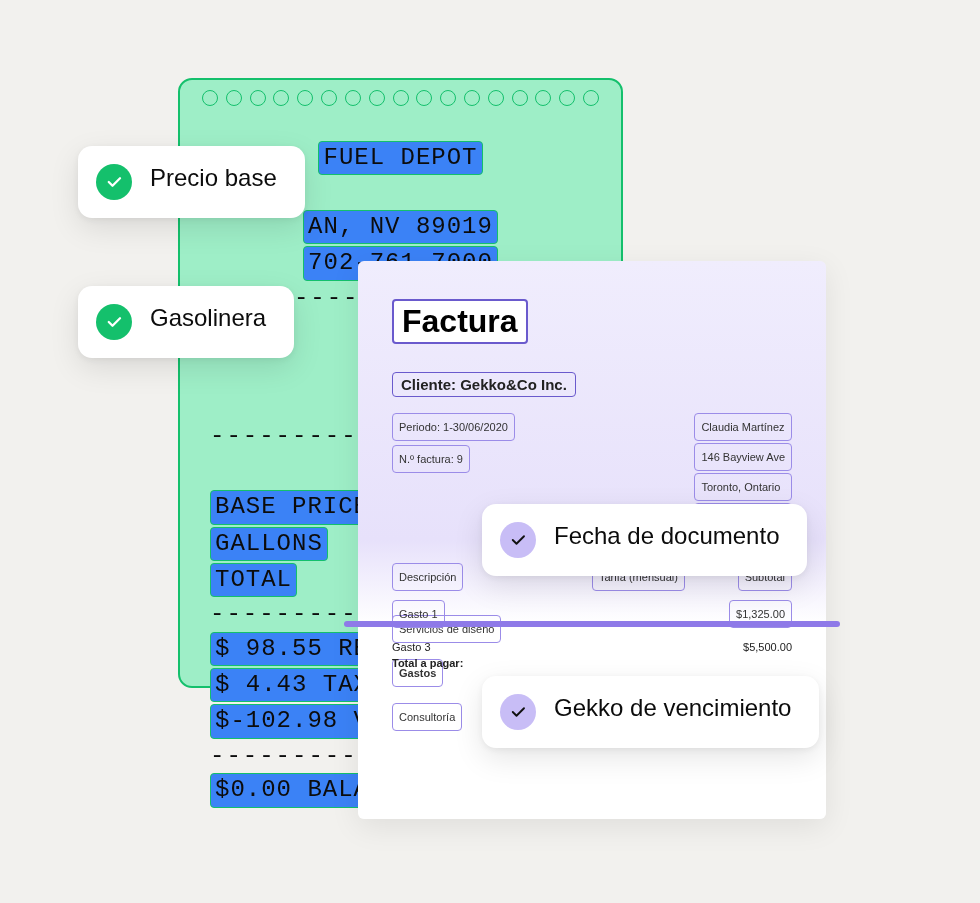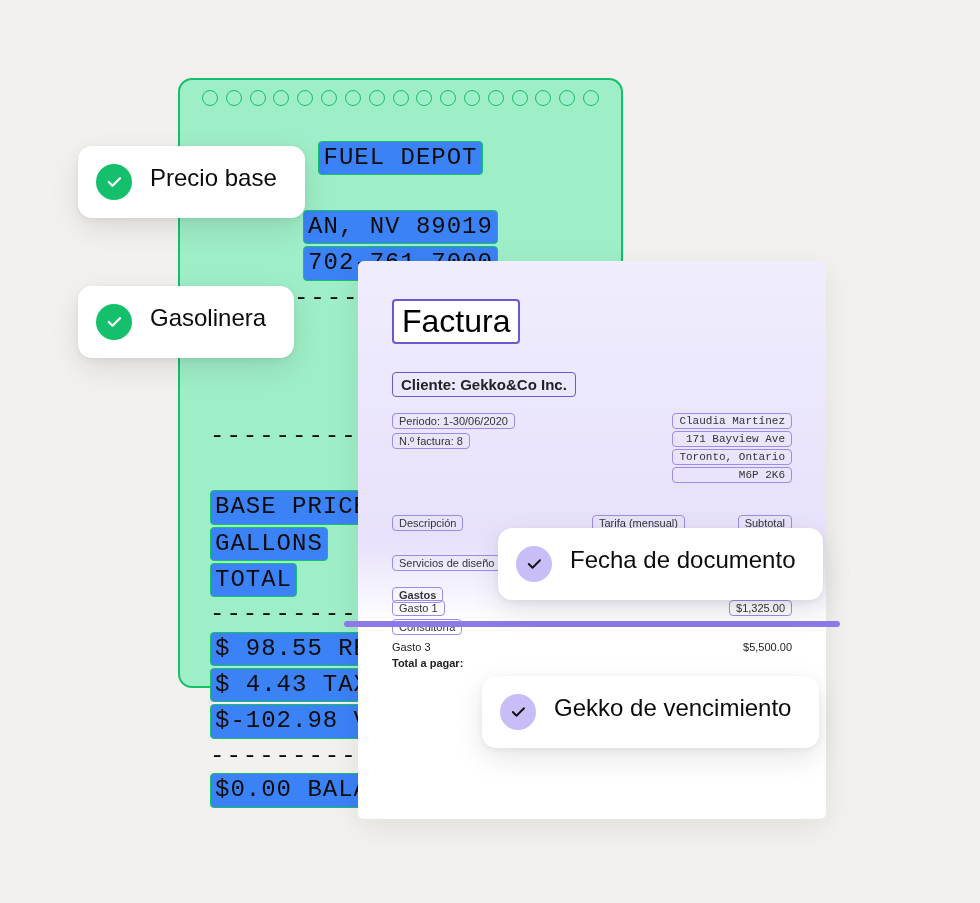--- a/index.html
+++ b/index.html
@@ -61,51 +61,51 @@
   background: linear-gradient(180deg, #f0edfd 0%, #e7e1fb 50%, #ffffff 65%, #ffffff 100%);
   border-radius: 6px;
   box-shadow: 0 8px 30px rgba(0,0,0,0.08);
   padding: 38px 34px;
   color: #222;
   font-size: 12px;
 }
 .invoice .title {
   display: inline-block;
   font-size: 32px;
-  font-weight: 400;
+  font-weight: 700;
   border: 2px solid #6a5acd;
   border-radius: 4px;
   padding: 2px 8px;
   color: #000;
   background: #fff;
 }
 .invoice .client {
   margin-top: 28px;
   display: inline-block;
   font-size: 15px;
   font-weight: 600;
   border: 1.5px solid #6a5acd;
   border-radius: 4px;
   padding: 3px 8px;
 }
 .i-box {
   display: inline-block;
   border: 1px solid #9b8ce8;
   border-radius: 4px;
-  padding: 1px 6px;
+  padding: 7px 6px;
   font-size: 11px;
   color: #333;
   margin: 2px 0;
 }
 .invoice .meta {
   margin-top: 14px;
   display: flex;
   justify-content: space-between;
 }
-.invoice .meta .right { text-align: right; font-family: Liberation Mono, monospace; }
+.invoice .meta .right { text-align: left; }
 .invoice .meta .right .i-box { display: block; margin-left: auto; }
 .invoice .cols {
   margin-top: 28px;
   display: flex;
   font-size: 11px;
 }
 .invoice .cols .c1 { width: 50%; }
 .invoice .cols .c2 { width: 26%; }
 .invoice .cols .c3 { width: 24%; text-align: right; }
 .invoice .line-label {
@@ -153,21 +153,21 @@
   flex-shrink: 0;
 }
 .chip .badge.green { background: #14c06c; }
 .chip .badge.purple { background: #c8bdf6; }
 .chip .label { font-size: 24px; font-weight: 500; color: #0c0c0c; white-space: nowrap; }
 .chip svg { display: block; }
 
 
 .chip.pb { left: 78px; top: 146px; }
 .chip.gs { left: 78px; top: 286px; }
-.chip.fd { left: 482px; top: 528px; margin-left: 16px; }
+.chip.fd { left: 482px; top: 504px; }
 .chip.fv { left: 482px; top: 676px; }
 </style>
 </head>
 <body>
 
 <div class="receipt mono">
   <div class="scallop">
     <span></span>
       <span></span>
       <span></span>
@@ -207,25 +207,25 @@
   <div class="dashes">---------------------</div>
   <div><span class="r-box">$0.00  BALANC</span></div>
 </div>
 
 <div class="invoice">
   <div class="title">Factura</div>
   <div><div class="client">Cliente: Gekko&amp;Co Inc.</div></div>
   <div class="meta">
     <div class="left">
       <div><span class="i-box">Periodo: 1-30/06/2020</span></div>
-      <div><span class="i-box">N.º factura: 8</span></div>
+      <div><span class="i-box">N.º factura: 9</span></div>
     </div>
     <div class="right">
       <span class="i-box">Claudia Martínez</span>
-      <span class="i-box">171 Bayview Ave</span>
+      <span class="i-box">146 Bayview Ave</span>
       <span class="i-box">Toronto, Ontario</span>
       <span class="i-box">M6P 2K6</span>
     </div>
   </div>
   <div class="cols">
     <div class="c1"><span class="i-box">Descripción</span></div>
     <div class="c2"><span class="i-box">Tarifa (mensual)</span></div>
     <div class="c3"><span class="i-box">Subtotal</span></div>
   </div>
   <div><span class="i-box line-label">Servicios de diseño</span></div>

